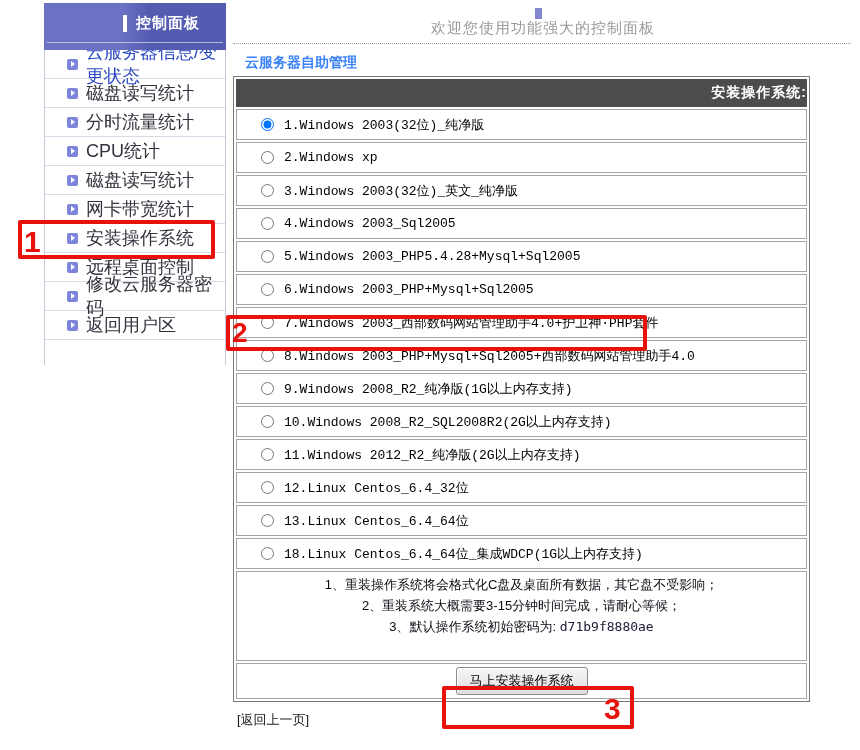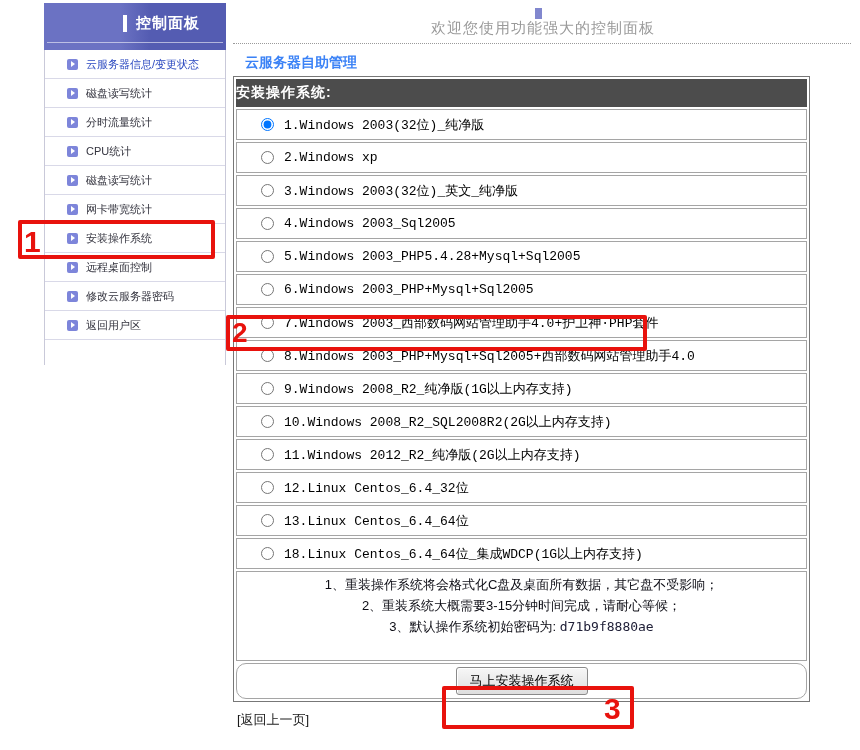--- a/index.html
+++ b/index.html
@@ -17,54 +17,54 @@
   }
   .sidebar-header::after {
     content: ""; position: absolute; left: 3px; right: 3px; bottom: 7px;
     height: 1px; background: rgba(255,255,255,.55);
   }
   .sidebar-header .hbar { width: 4px; height: 17px; background: #fff; margin-right: 9px; }
   .sidebar-header .htext { color: #fff; font-weight: bold; font-size: 15px; letter-spacing: 1px; }
   .menu { list-style: none; border-left: 1px solid #c9c9d9; border-right: 1px solid #c9c9d9; min-height: 315px; }
   .menu-item {
     display: flex; align-items: center; height: 29px; padding-left: 22px; gap: 8px;
-    border-bottom: 1px solid #d9d9e8; font-size: 11px; color: #33333e; cursor: pointer;
+    border-bottom: 1px solid #d9d9e8; font-size: 18px; color: #33333e; cursor: pointer;
     background: #fff;
   }
   .menu-item.selected .menu-label { color: #2b49c0; }
   .mi-icon { position: relative; width: 11px; height: 11px; background: #7d85da; border-radius: 2px; flex: 0 0 11px; }
   .mi-icon::after {
     content: ""; position: absolute; left: 4px; top: 2.5px;
     border-left: 4px solid #fff; border-top: 3px solid transparent; border-bottom: 3px solid transparent;
   }
 
   
   .main { position: absolute; left: 233px; top: 0; width: 620px; padding-top: 8px; }
   .welcome { display: flex; align-items: center; height: 30px; flex-direction: column; }
   .wbar { width: 7px; height: 30px; background: #8187ce; margin-right: 10px; }
   .wtext { color: #9a9a9a; font-size: 15px; letter-spacing: 1px; }
   .dotted { border-bottom: 1px dotted #9a9a9a; margin-top: 5px; width: 618px; }
   .section-title { margin: 10px 0 5px 12px; font-size: 14px; font-weight: bold; color: #3b82f6; line-height: 17px; }
 
   table.os-table { width: 577px; border: 1px solid #777; border-spacing: 2px; border-collapse: separate; background: #fff; }
   .os-table th {
     background: #4c4c4c; color: #fff; font-size: 14px; font-weight: bold;
-    height: 28px; text-align: left; letter-spacing: 1px;
+    height: 28px; text-align: right; letter-spacing: 1px;
   }
   .os-table td { border: 1px solid #a5a5a5; }
   td.os-cell { height: 31px; padding-left: 24px; font-size: 13px; color: #000; }
   .os-row-inner { display: flex; align-items: center; gap: 10px; }
   .os-label { font-family: Liberation Mono, monospace; font-size: 13px; }
   input[type="radio"] { width: 13px; height: 13px; margin: 0; }
 
   td.notes-cell { height: 90px; text-align: center; vertical-align: middle; padding: 0 10px 22px; }
   .note-line { font-size: 13px; line-height: 21px; color: #0c0c14; }
   .pw { font-family: "DejaVu Sans Mono", "Liberation Mono", monospace; color: #202038; }
 
-  td.button-cell { height: 36px; text-align: center; vertical-align: middle; border-radius: 10px; }
+  td.button-cell { height: 36px; text-align: center; vertical-align: middle; }
   .install-btn {
     font-size: 13px; color: #000; padding: 4px 13px;
     background: linear-gradient(#f7f7f7, #dedede);
     border: 1px solid #8a8a8a; border-radius: 3px; cursor: pointer;
     box-shadow: inset 1px 1px 0 #fff;
     font-family: "Liberation Sans", "DejaVu Sans", sans-serif;
   }
   .back-link { display: inline-block; margin: 9px 0 0 4px; font-size: 13px; color: #1a1a1a; text-decoration: none; cursor: pointer; }
 
   

